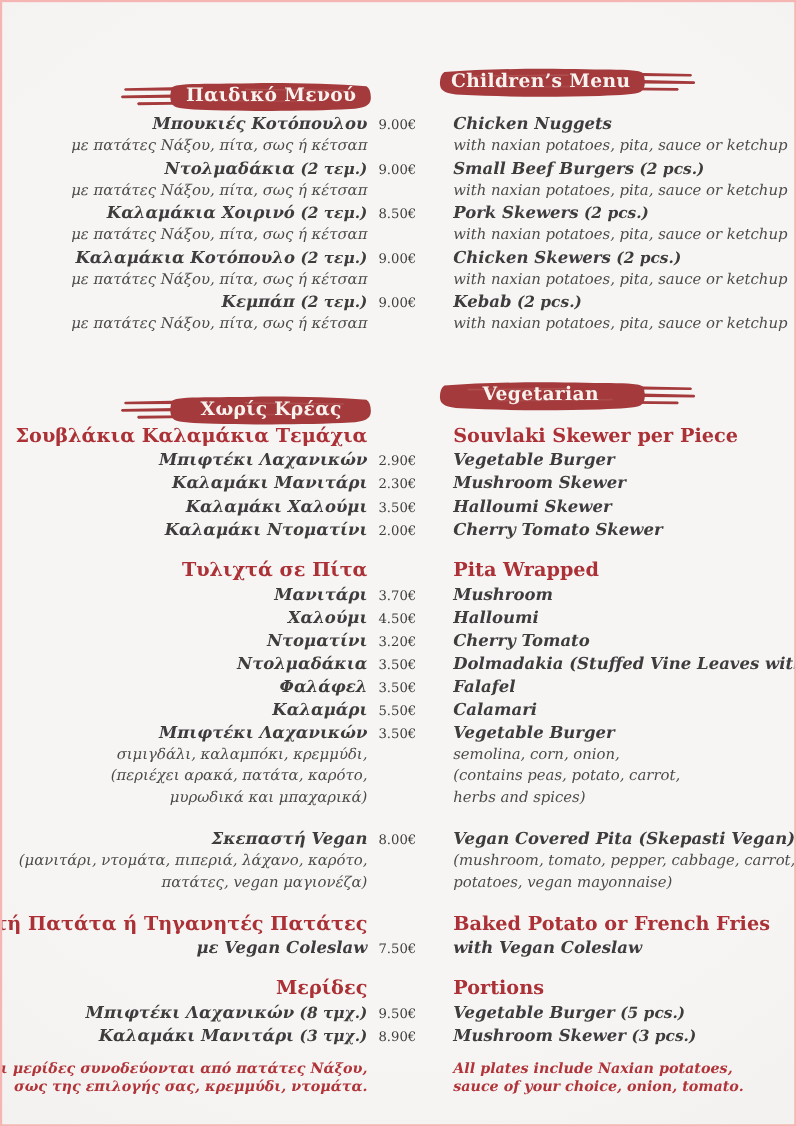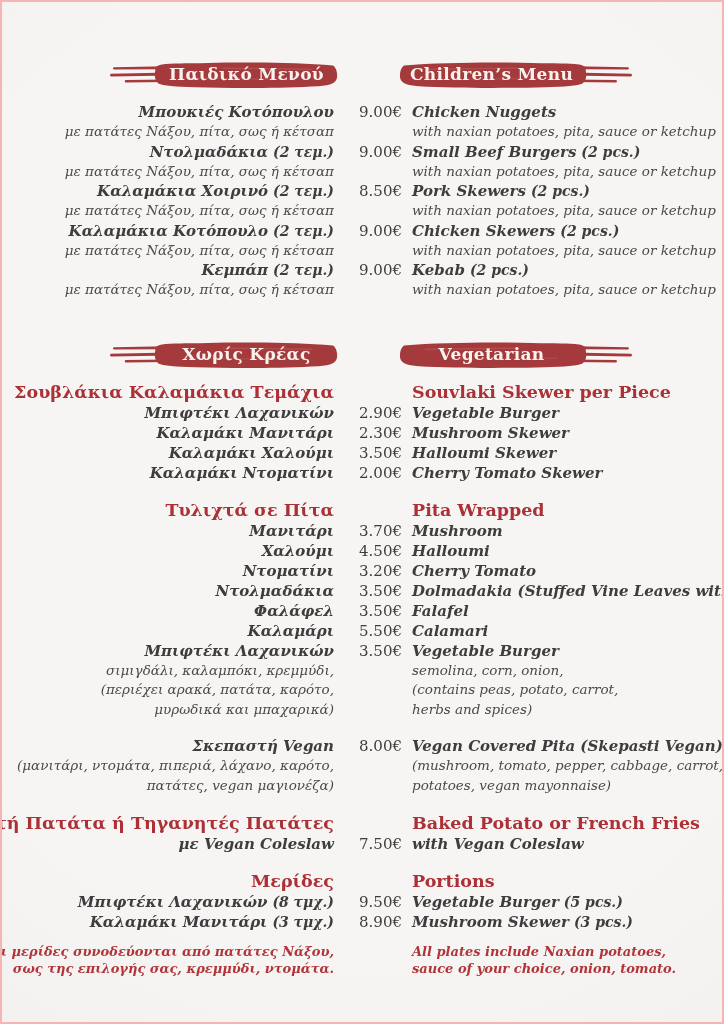--- a/index.html
+++ b/index.html
@@ -5,35 +5,35 @@
 <style>
   *{box-sizing:border-box;}
   html,body{margin:0;padding:0;}
   body{width:724px;height:1024px;font-family:"DejaVu Serif","Liberation Serif",serif;}
   .page{position:relative;width:724px;height:1024px;overflow:hidden;
         background:radial-gradient(130% 95% at 50% 45%, #f6f5f4 50%, #edecea 100%);
         border:2px solid #f5b5b2;}
   #menu-content{position:absolute;inset:0;padding:58px 14px 0 64px;}
   .mrow{display:grid;grid-template-columns:268px 58px 1fr;column-gap:10px;align-items:baseline;color:#3e3c3d;}
   .c1{display:flex;justify-content:flex-end;align-items:baseline;gap:5px;white-space:nowrap;text-align:right;min-width:0;}
-  .c2{text-align:right;white-space:nowrap;font-size:15px;}
+  .c2{text-align:left;white-space:nowrap;font-size:12px;}
   .c3{display:flex;justify-content:flex-start;align-items:baseline;gap:5px;white-space:nowrap;min-width:0;}
   .irow{line-height:20px;font-size:15px;}
   .irow .nm{font-weight:700;font-style:italic;}
   .qty{font-style:italic;font-weight:700;font-size:14px;}
   .nrow{line-height:19.5px;}
   .note{font-style:italic;font-size:13.5px;color:#4b4949;}
   .hrow{line-height:21px;}
   .head{font-size:17.5px;font-weight:700;color:#ab3136;}
   .frow{line-height:16.5px;}
   .fnote{font-size:13px;font-style:italic;font-weight:700;color:#b13439;}
   .gap{width:100%;}
   .brow{position:relative;height:30px;}
   .banner{position:absolute;top:0;height:30px;}
-  .bl{left:44px;width:230px;}
+  .bl{left:44px;width:230px;margin-top:13px;}
   .br2{left:331px;width:235px;}
   .brush{position:absolute;left:0;top:0;width:100%;height:100%;}
   .flip{transform:scaleX(-1);}
   .btext{position:absolute;top:0;height:30px;line-height:29px;color:#f7f2ee;font-weight:700;
          font-size:17px;text-align:center;letter-spacing:.3px;}
   .btl{left:45px;right:2px;}
   .btr{left:2px;right:48px;}
   .illus{position:absolute;pointer-events:none;}
   #fork{left:26px;top:56px;width:112px;height:182px;}
   #tomatoes{left:10px;top:452px;width:162px;height:152px;}

